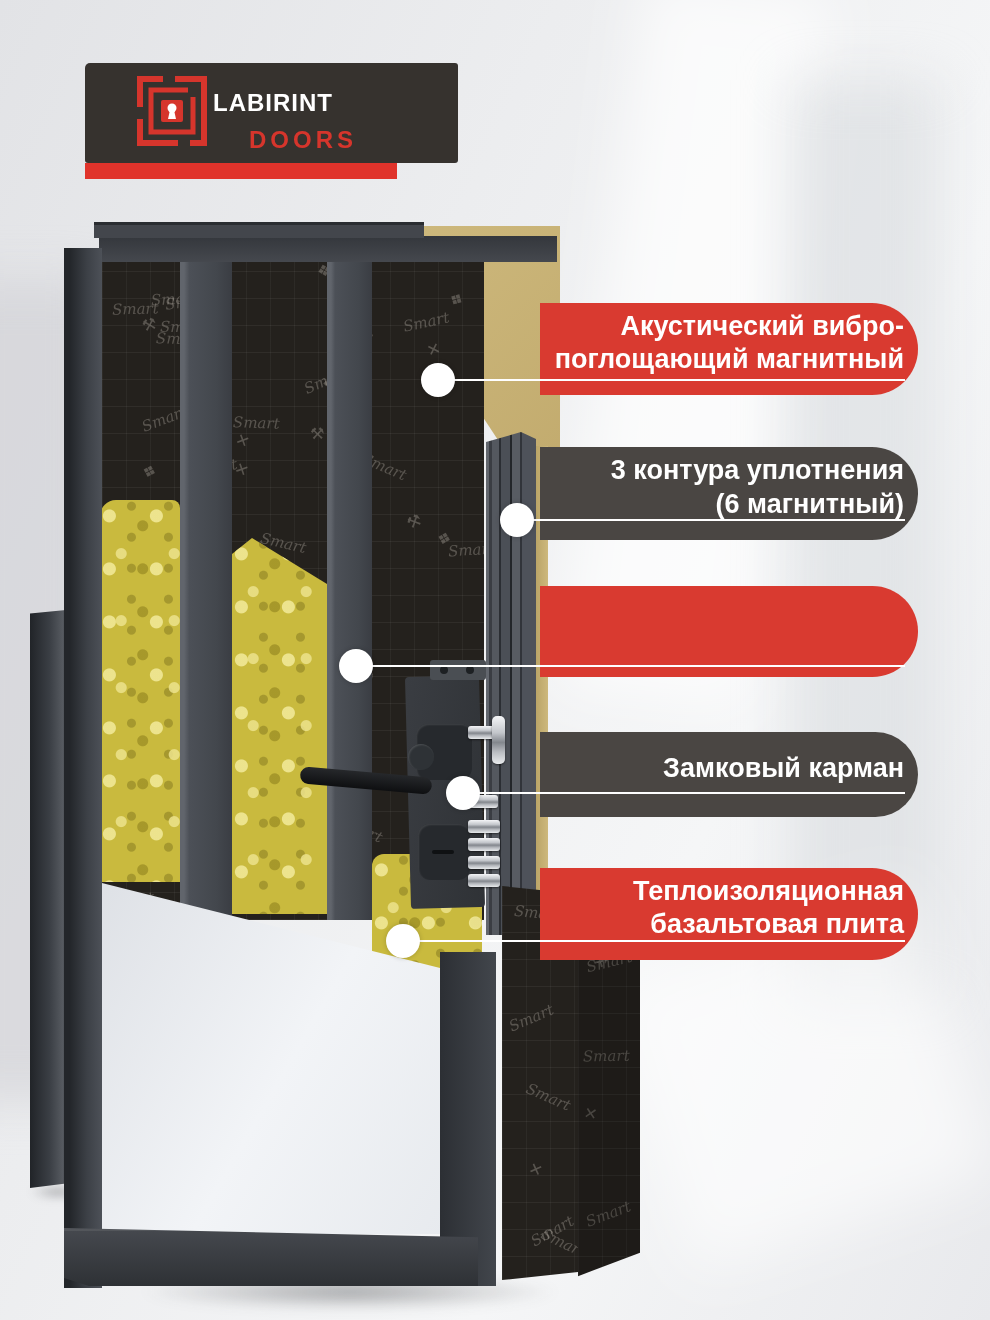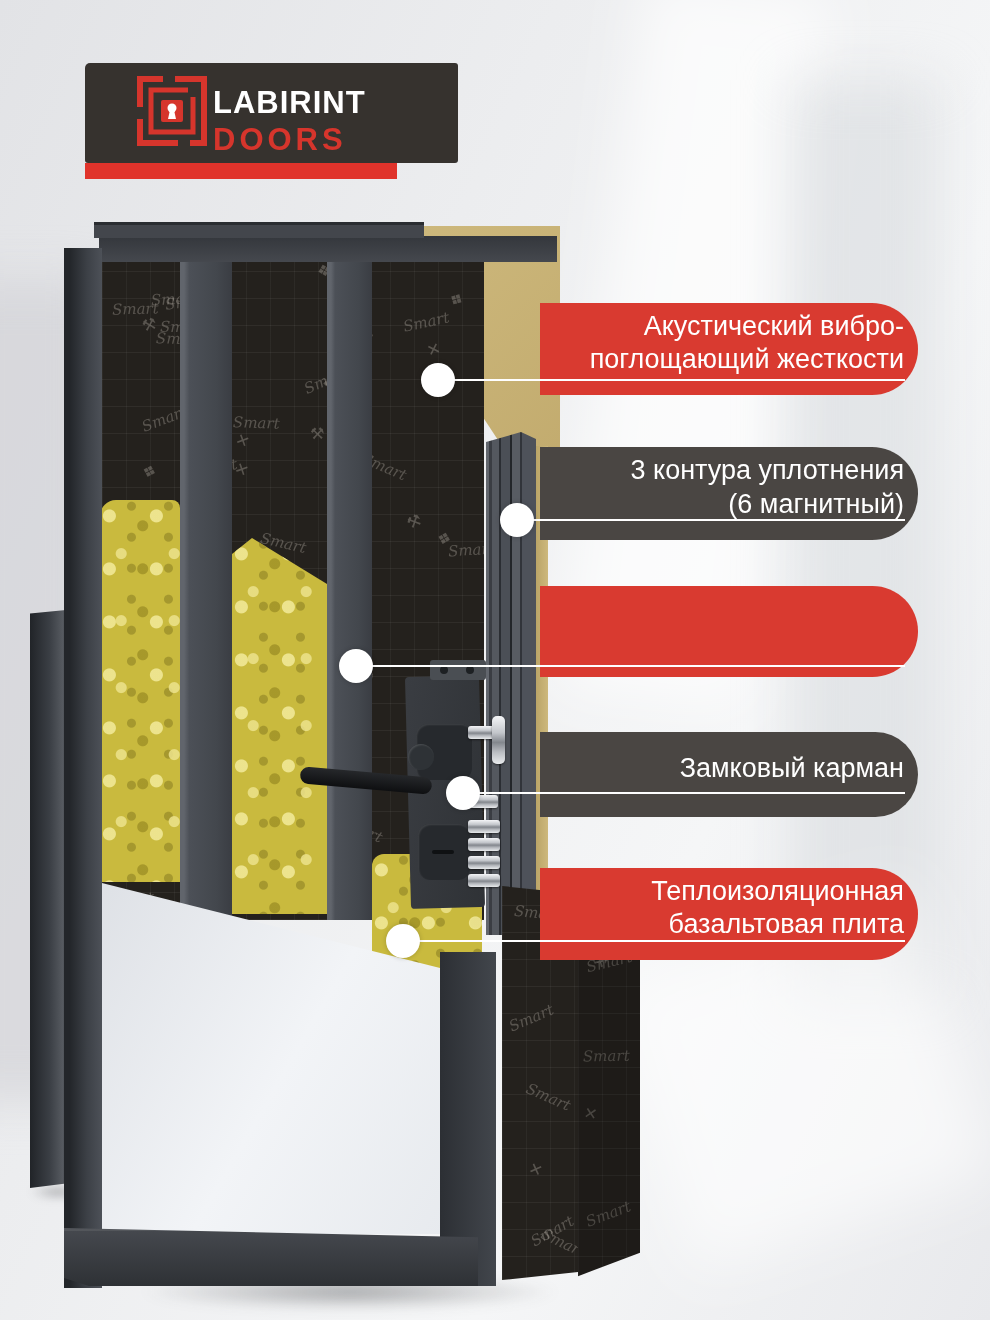--- a/index.html
+++ b/index.html
@@ -8,23 +8,23 @@
     background:linear-gradient(115deg,#e2e3e6 0%,#ecedef 35%,#f5f6f7 68%,#e8e9ec 100%);}
   .abs{position:absolute;}
   
   .bgA{left:600px;top:-20px;width:190px;height:720px;background:rgba(255,255,255,.7);filter:blur(28px);transform:rotate(7deg);}
   .bgB{left:790px;top:80px;width:150px;height:920px;background:rgba(214,216,220,.55);filter:blur(26px);}
   .bgC{left:-50px;top:280px;width:150px;height:820px;background:rgba(206,207,211,.6);filter:blur(24px);}
   .bgD{left:640px;top:930px;width:320px;height:300px;background:rgba(255,255,255,.6);filter:blur(30px);transform:rotate(-18deg);}
   
   .logo-box{left:85px;top:63px;width:373px;height:100px;background:#36322e;border-radius:5px 3px 3px 3px;}
   .logo-stripe{left:85px;top:163px;width:312px;height:16px;background:#e0332b;}
-  .logo-text{left:213px;top:84px;line-height:37px;font-size:31px;font-weight:bold;letter-spacing:1px;}
+  .logo-text{left:213px;top:84px;line-height:37px;font-size:24px;font-weight:bold;letter-spacing:1px;}
   .logo-l1{color:#ffffff;display:block;}
-  .logo-l2{color:#d6352c;display:block;letter-spacing:4px;}
+  .logo-l2{color:#d6352c;display:block;letter-spacing:4px;margin-left:36px;}
   .title{left:540px;top:124px;width:430px;text-align:center;font-size:45px;font-weight:bold;
          color:#3a3a3a;letter-spacing:2px;}
   
   .pattern{background-color:#24211d;overflow:hidden;
     background-image:
       repeating-linear-gradient(0deg, rgba(255,255,255,.055) 0 1px, transparent 1px 27px),
       repeating-linear-gradient(90deg, rgba(255,255,255,.045) 0 1px, transparent 1px 24px);}
   .pattern span{position:absolute;color:rgba(200,194,182,.32);white-space:nowrap;}
   .pt-s{font-family:"DejaVu Serif",serif;font-style:italic;font-size:15px;}
   .pt-g{font-family:"DejaVu Sans",sans-serif;font-size:16px;}
@@ -33,21 +33,21 @@
       radial-gradient(circle at 70% 60%, rgba(158,144,38,.8) 0 5px, transparent 6px),
       radial-gradient(circle at 40% 80%, rgba(236,226,140,.85) 0 5px, transparent 6px),
       radial-gradient(circle at 85% 20%, rgba(150,138,40,.7) 0 4px, transparent 5px);
       background-size:47px 53px,61px 43px,53px 67px,37px 31px;}
   .rib{background:linear-gradient(90deg,#61656c 0 4px,#4c5057 18%,#43474d 70%,#3a3d43 100%);}
   .chrome{background:linear-gradient(180deg,#f4f5f7 0%,#c3c6cb 35%,#83878d 55%,#b9bcc1 75%,#e8eaec 100%);
       border-radius:3px;box-shadow:0 1px 2px rgba(0,0,0,.5);}
   
   .pill{left:540px;width:378px;border-radius:0 46px 46px 0;color:#fff;display:flex;flex-direction:column;
         justify-content:center;align-items:flex-end;padding:4px 14px 16px 10px;box-sizing:border-box;
-        font-size:27px;font-weight:normal;line-height:1.24;text-align:right;}
+        font-size:27px;font-weight:bold;line-height:1.24;text-align:right;}
   .pill-red{background:#d93a30;}
   .pill-dark{background:#4a4643;}
   .leader{height:2px;background:#ffffff;z-index:30;}
   .dot{width:34px;height:34px;border-radius:50%;background:#ffffff;z-index:31;box-shadow:0 0 5px rgba(0,0,0,.2);}
 </style>
 </head>
 <body>
 
 <div class="canvas">
 
@@ -188,21 +188,21 @@
       <polygon points="34,35 38,35 40,44 32,44" fill="#ffffff"></polygon>
     </svg>
   </div>
   <div class="abs logo-text">
     <span class="logo-l1">LABIRINT</span>
     <span class="logo-l2">DOORS</span>
   </div>
 
   <div class="abs pill pill-red" style="top:303px;height:92px;">
     <span class="pill-line">Акустический вибро-</span>
-    <span class="pill-line">поглощающий жесткости</span>
+    <span class="pill-line">поглощающий магнитный</span>
   </div>
   <div class="abs pill pill-dark" style="top:447px;height:93px;">
     <span class="pill-line">3 контура уплотнения</span>
     <span class="pill-line">(6 магнитный)</span>
   </div>
   <div class="abs pill pill-red" style="top:586px;height:91px;">
   </div>
   <div class="abs pill pill-dark" style="top:732px;height:85px;">
     <span class="pill-line">Замковый карман</span>
 

